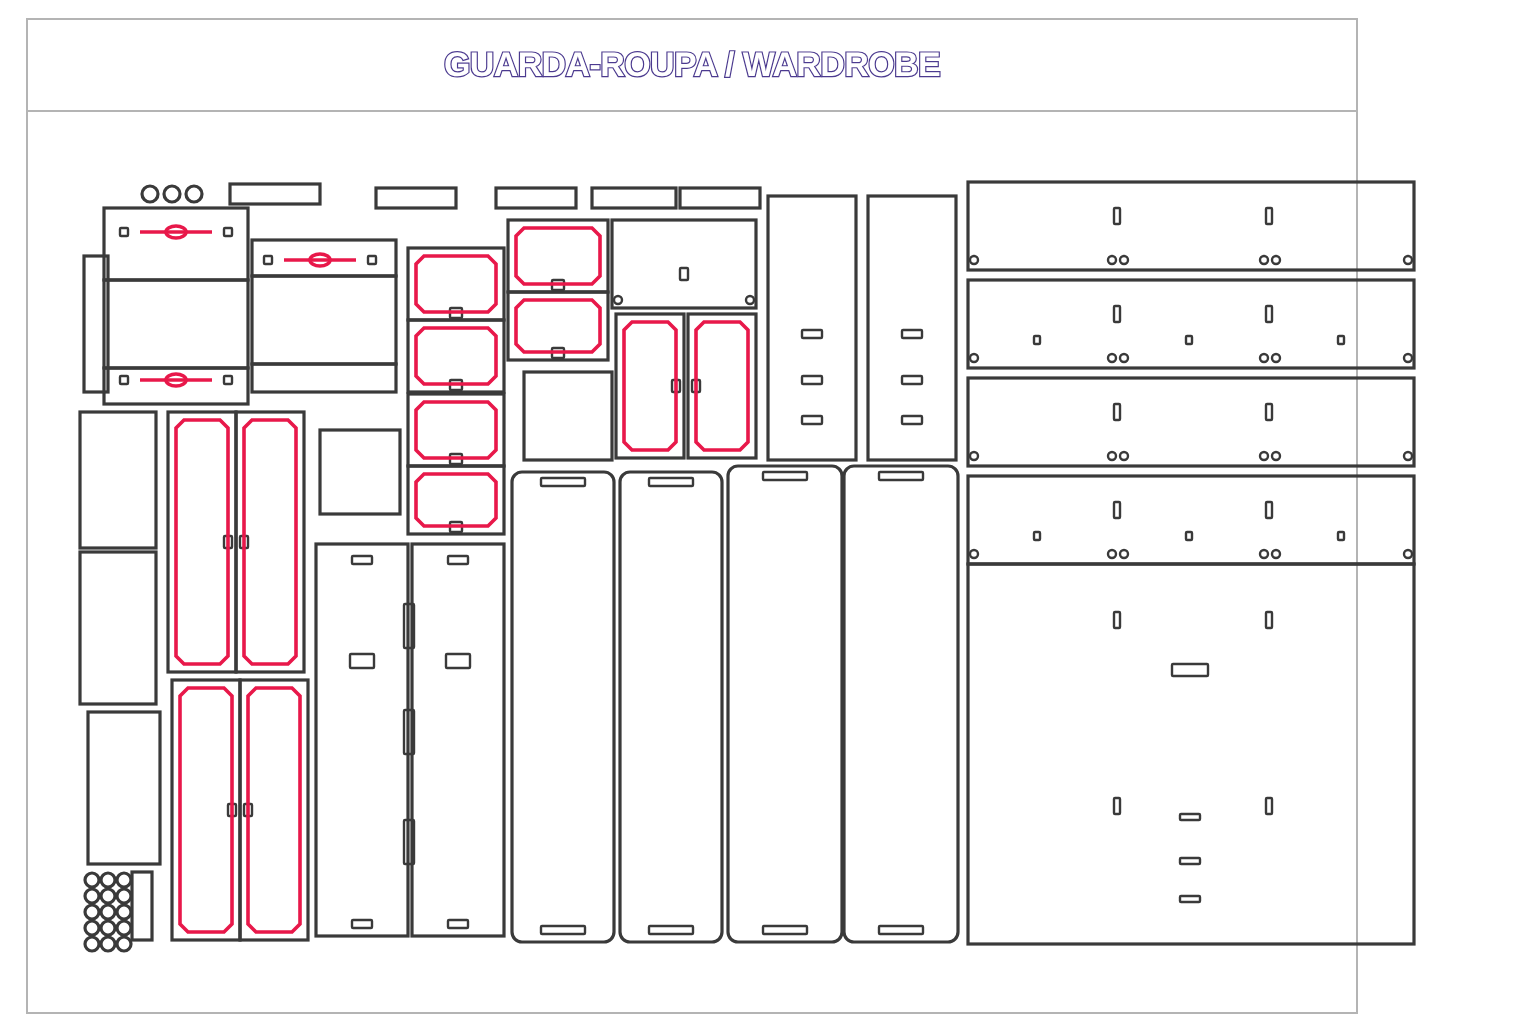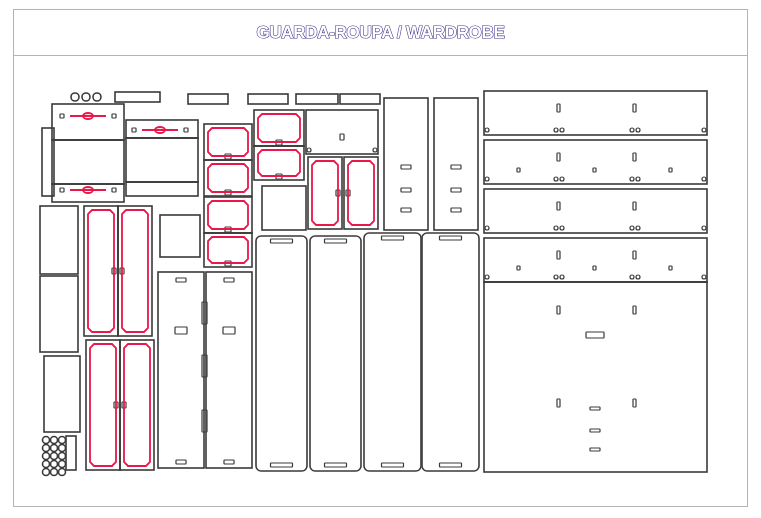--- a/index.html
+++ b/index.html
@@ -1,17 +1,17 @@
 <!DOCTYPE html>
 <html><head>
 <meta charset="utf-8">
 <style>
   html, body { margin:0; padding:0; background:#ffffff; }
   body { width:761px; height:518px; position:relative; overflow:hidden; font-family:"Liberation Sans", sans-serif; }
-  .frame { position:absolute; left:13px; top:9px; width:735px; height:498px; border:1.5px solid #b4b4b4; box-sizing:border-box;padding-left:48px; }
+  .frame { position:absolute; left:13px; top:9px; width:666px; height:498px; border:1.5px solid #b4b4b4; box-sizing:border-box;padding-left:48px; }
   .header { position:absolute; left:0; top:0; width:100%; height:46px; border-bottom:1.5px solid #b4b4b4; box-sizing:border-box; display:flex; align-items:center; justify-content:center; }
   .title { font-family:"Liberation Sans", sans-serif; font-weight:bold; font-size:17px; letter-spacing:-0.3px; color:#ffffff; -webkit-text-stroke:1.2px #4b3a8f; paint-order:stroke fill; text-shadow:0 0 0 #4b3a8f; }
   #sheet { position:absolute; left:0; top:0; }
 </style>
 </head>
 <body>
 
 <div class="frame">
   <div class="header">
     <span class="title">GUARDA-ROUPA / WARDROBE</span>

